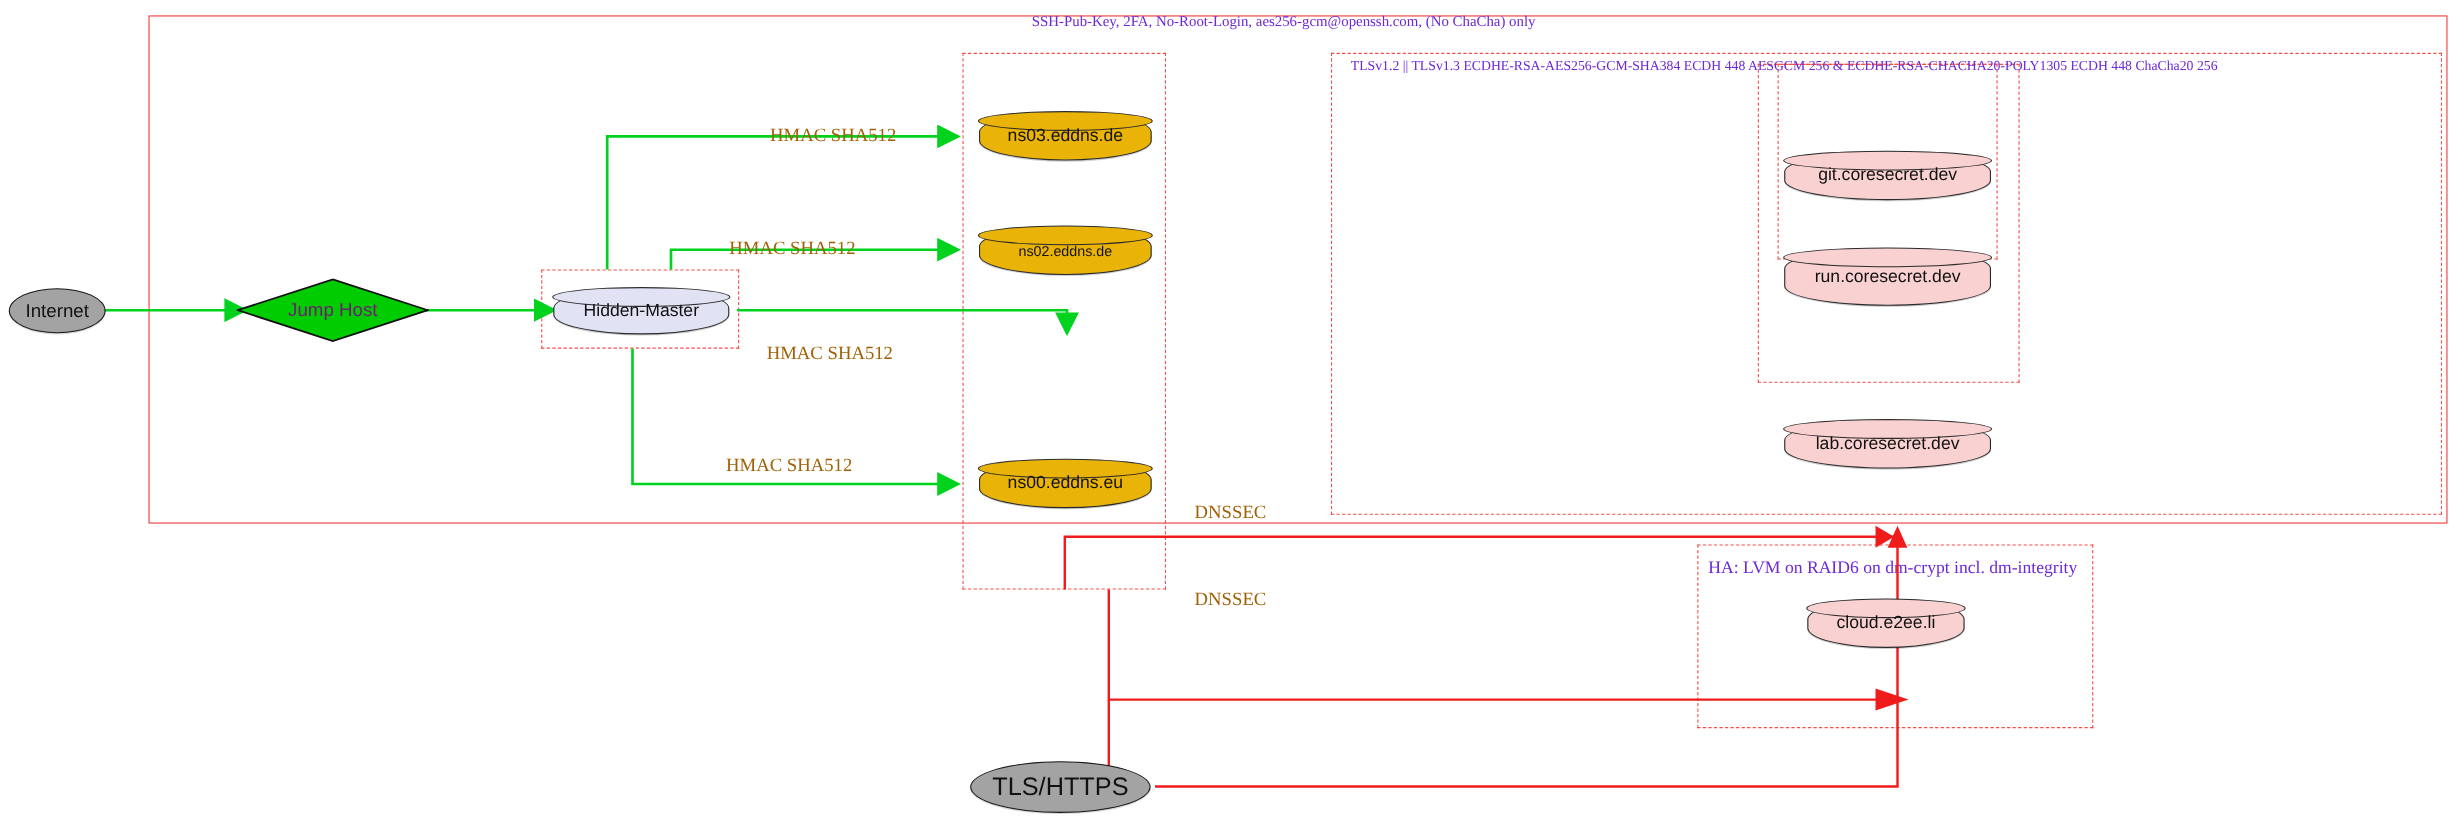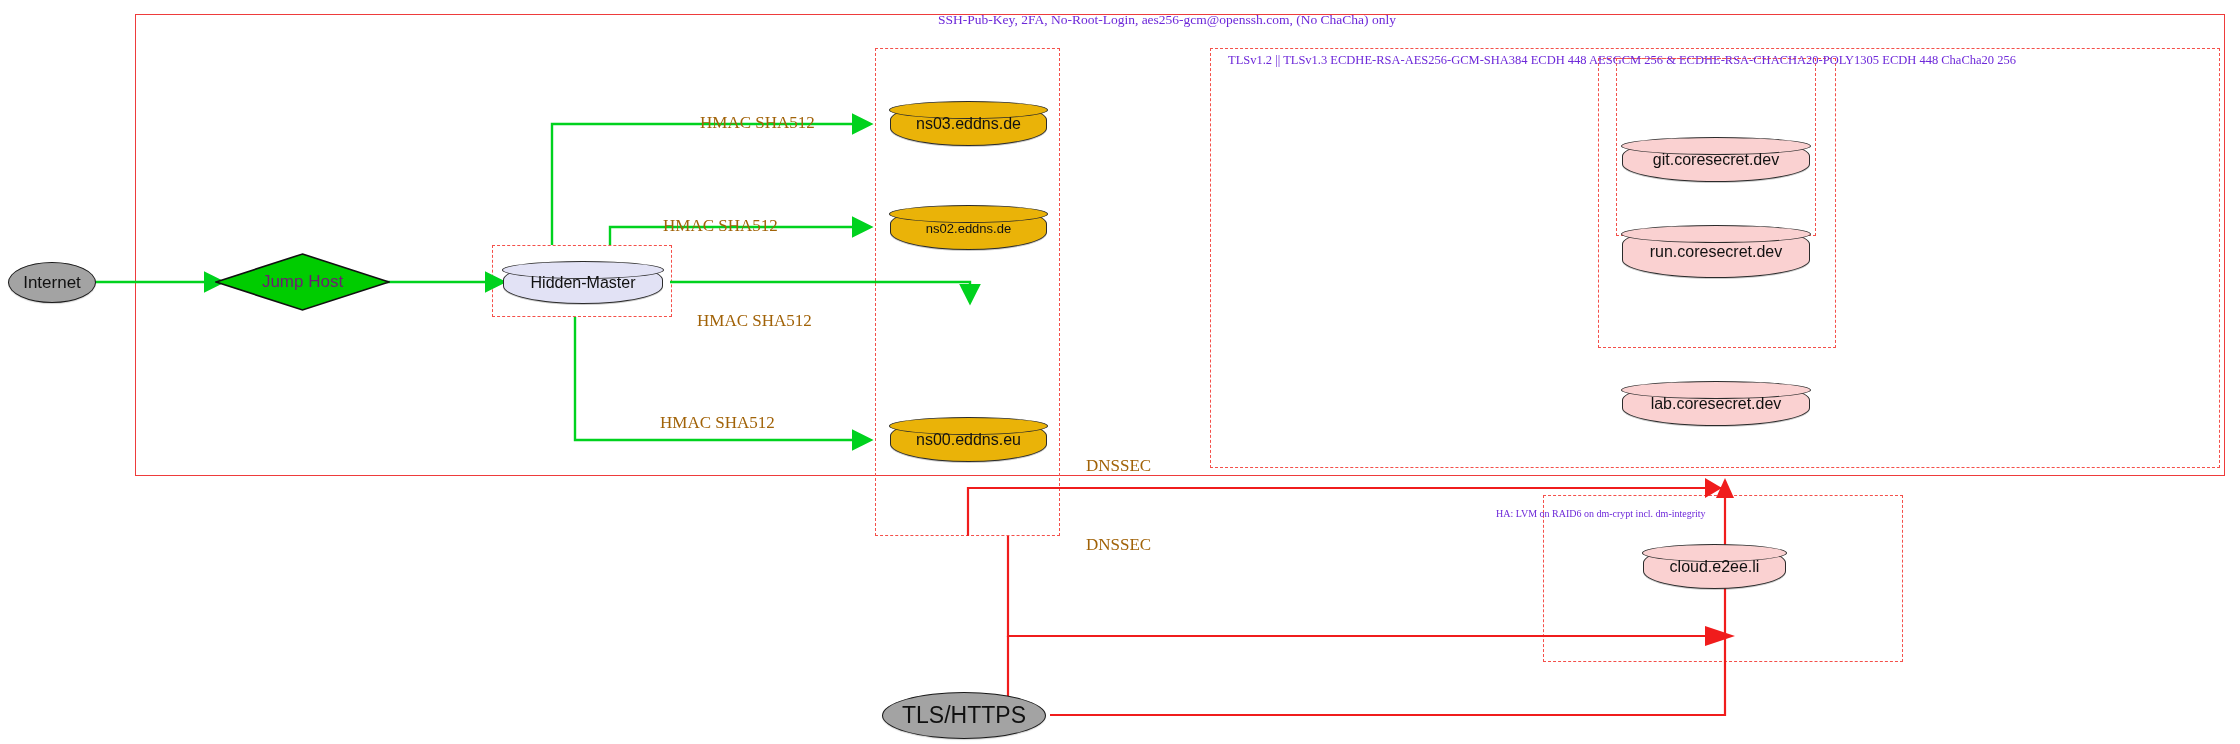--- a/index.html
+++ b/index.html
@@ -54,21 +54,21 @@
   <div class="cluster dashed" style="left:875px;top:48px;width:185px;height:488px;"></div>
 
   <div class="cluster dashed" style="left:492px;top:245px;width:180px;height:72px;"></div>
 
   <div class="cluster dashed" style="left:1543px;top:495px;width:360px;height:167px;"></div>
 
   <div class="clbl" style="left:938px;top:12px;font-size:13.5px;">SSH-Pub-Key, 2FA, No-Root-Login, aes256-gcm@openssh.com, (No ChaCha) only</div>
 
   <div class="clbl" style="left:1228px;top:53px;font-size:12.5px;">TLSv1.2 || TLSv1.3 ECDHE-RSA-AES256-GCM-SHA384 ECDH 448 AESGCM 256 &amp; ECDHE-RSA-CHACHA20-POLY1305 ECDH 448 ChaCha20 256</div>
 
-  <div class="clbl" style="left:1496px;top:508px;font-size:10px;text-align:right;">HA: LVM on RAID6 on dm-crypt incl. dm-integrity</div>
+  <div class="clbl" style="left:1553px;top:508px;font-size:16px;text-align:right;">HA: LVM on RAID6 on dm-crypt incl. dm-integrity</div>
 
   <svg id="wires" viewBox="0 0 2240 744">
     <defs>
       <marker id="agreen" markerWidth="9" markerHeight="9" refX="7.5" refY="4.5" orient="auto" markerUnits="strokeWidth">
         <path d="M0,0 L9,4.5 L0,9 z" fill="#00d21e"></path>
       </marker>
       <marker id="ared" markerWidth="9" markerHeight="9" refX="7.5" refY="4.5" orient="auto" markerUnits="strokeWidth">
         <path d="M0,0 L9,4.5 L0,9 z" fill="#f01c1c"></path>
       </marker>
     </defs>

